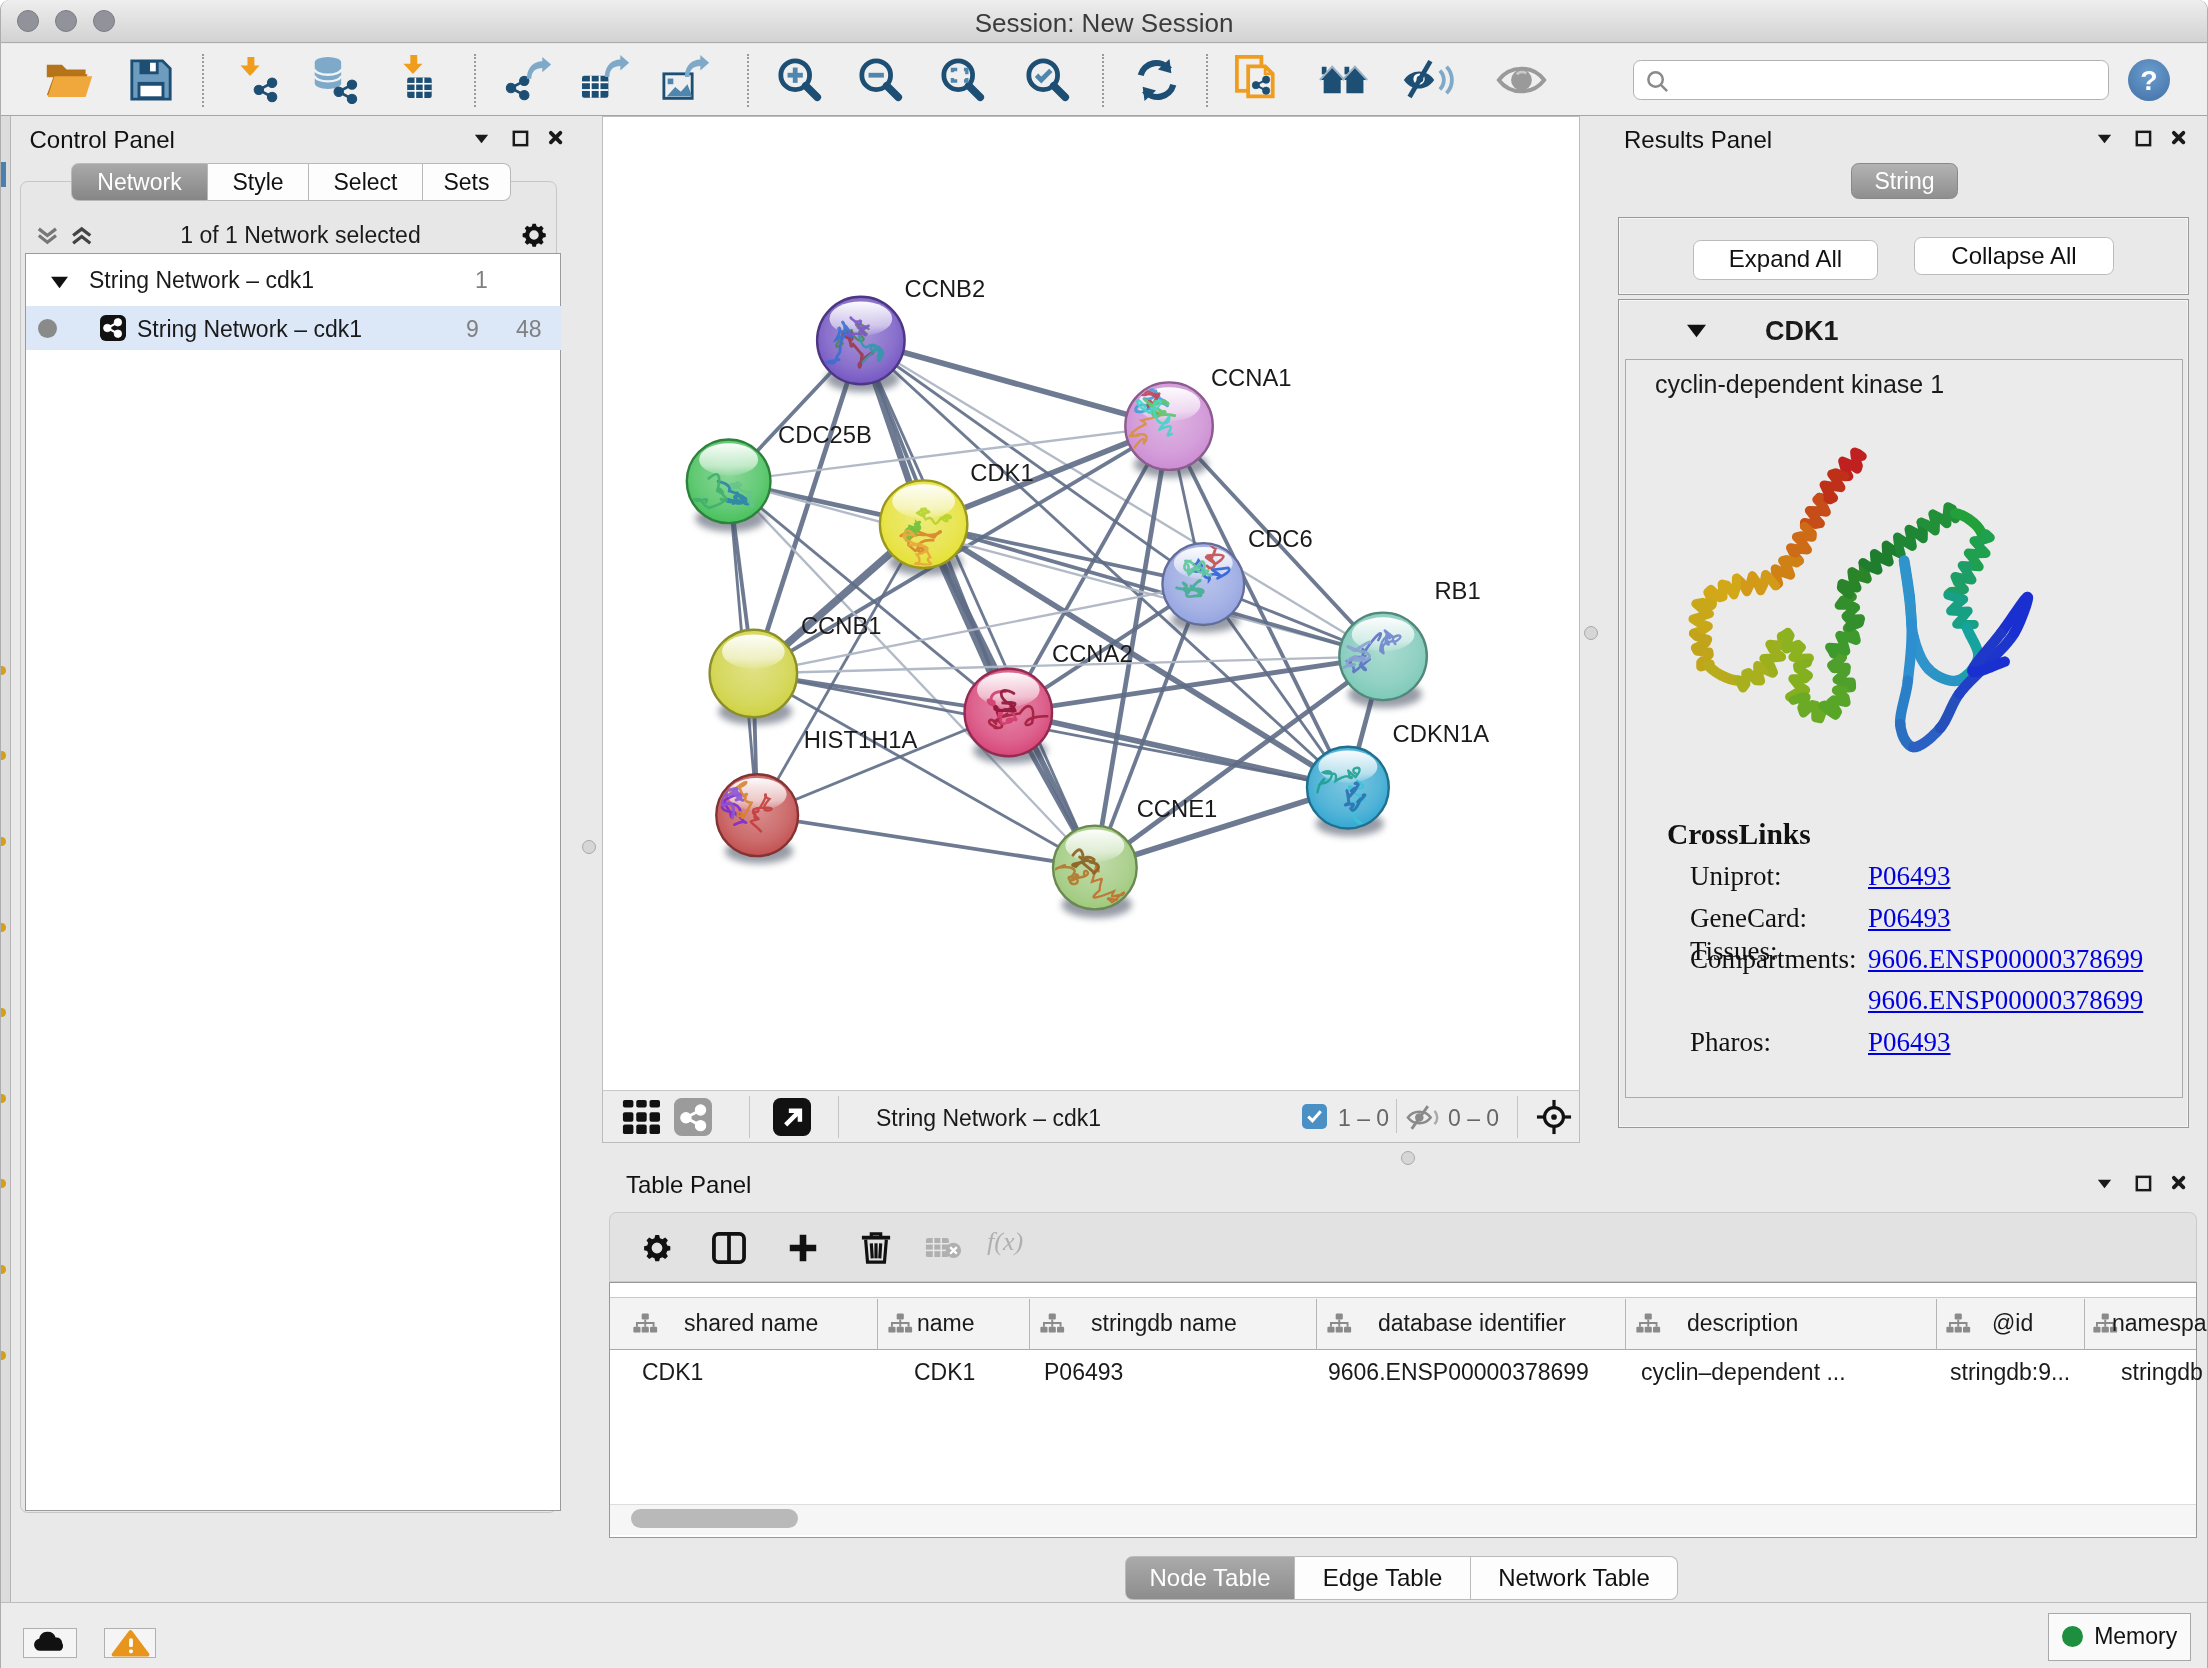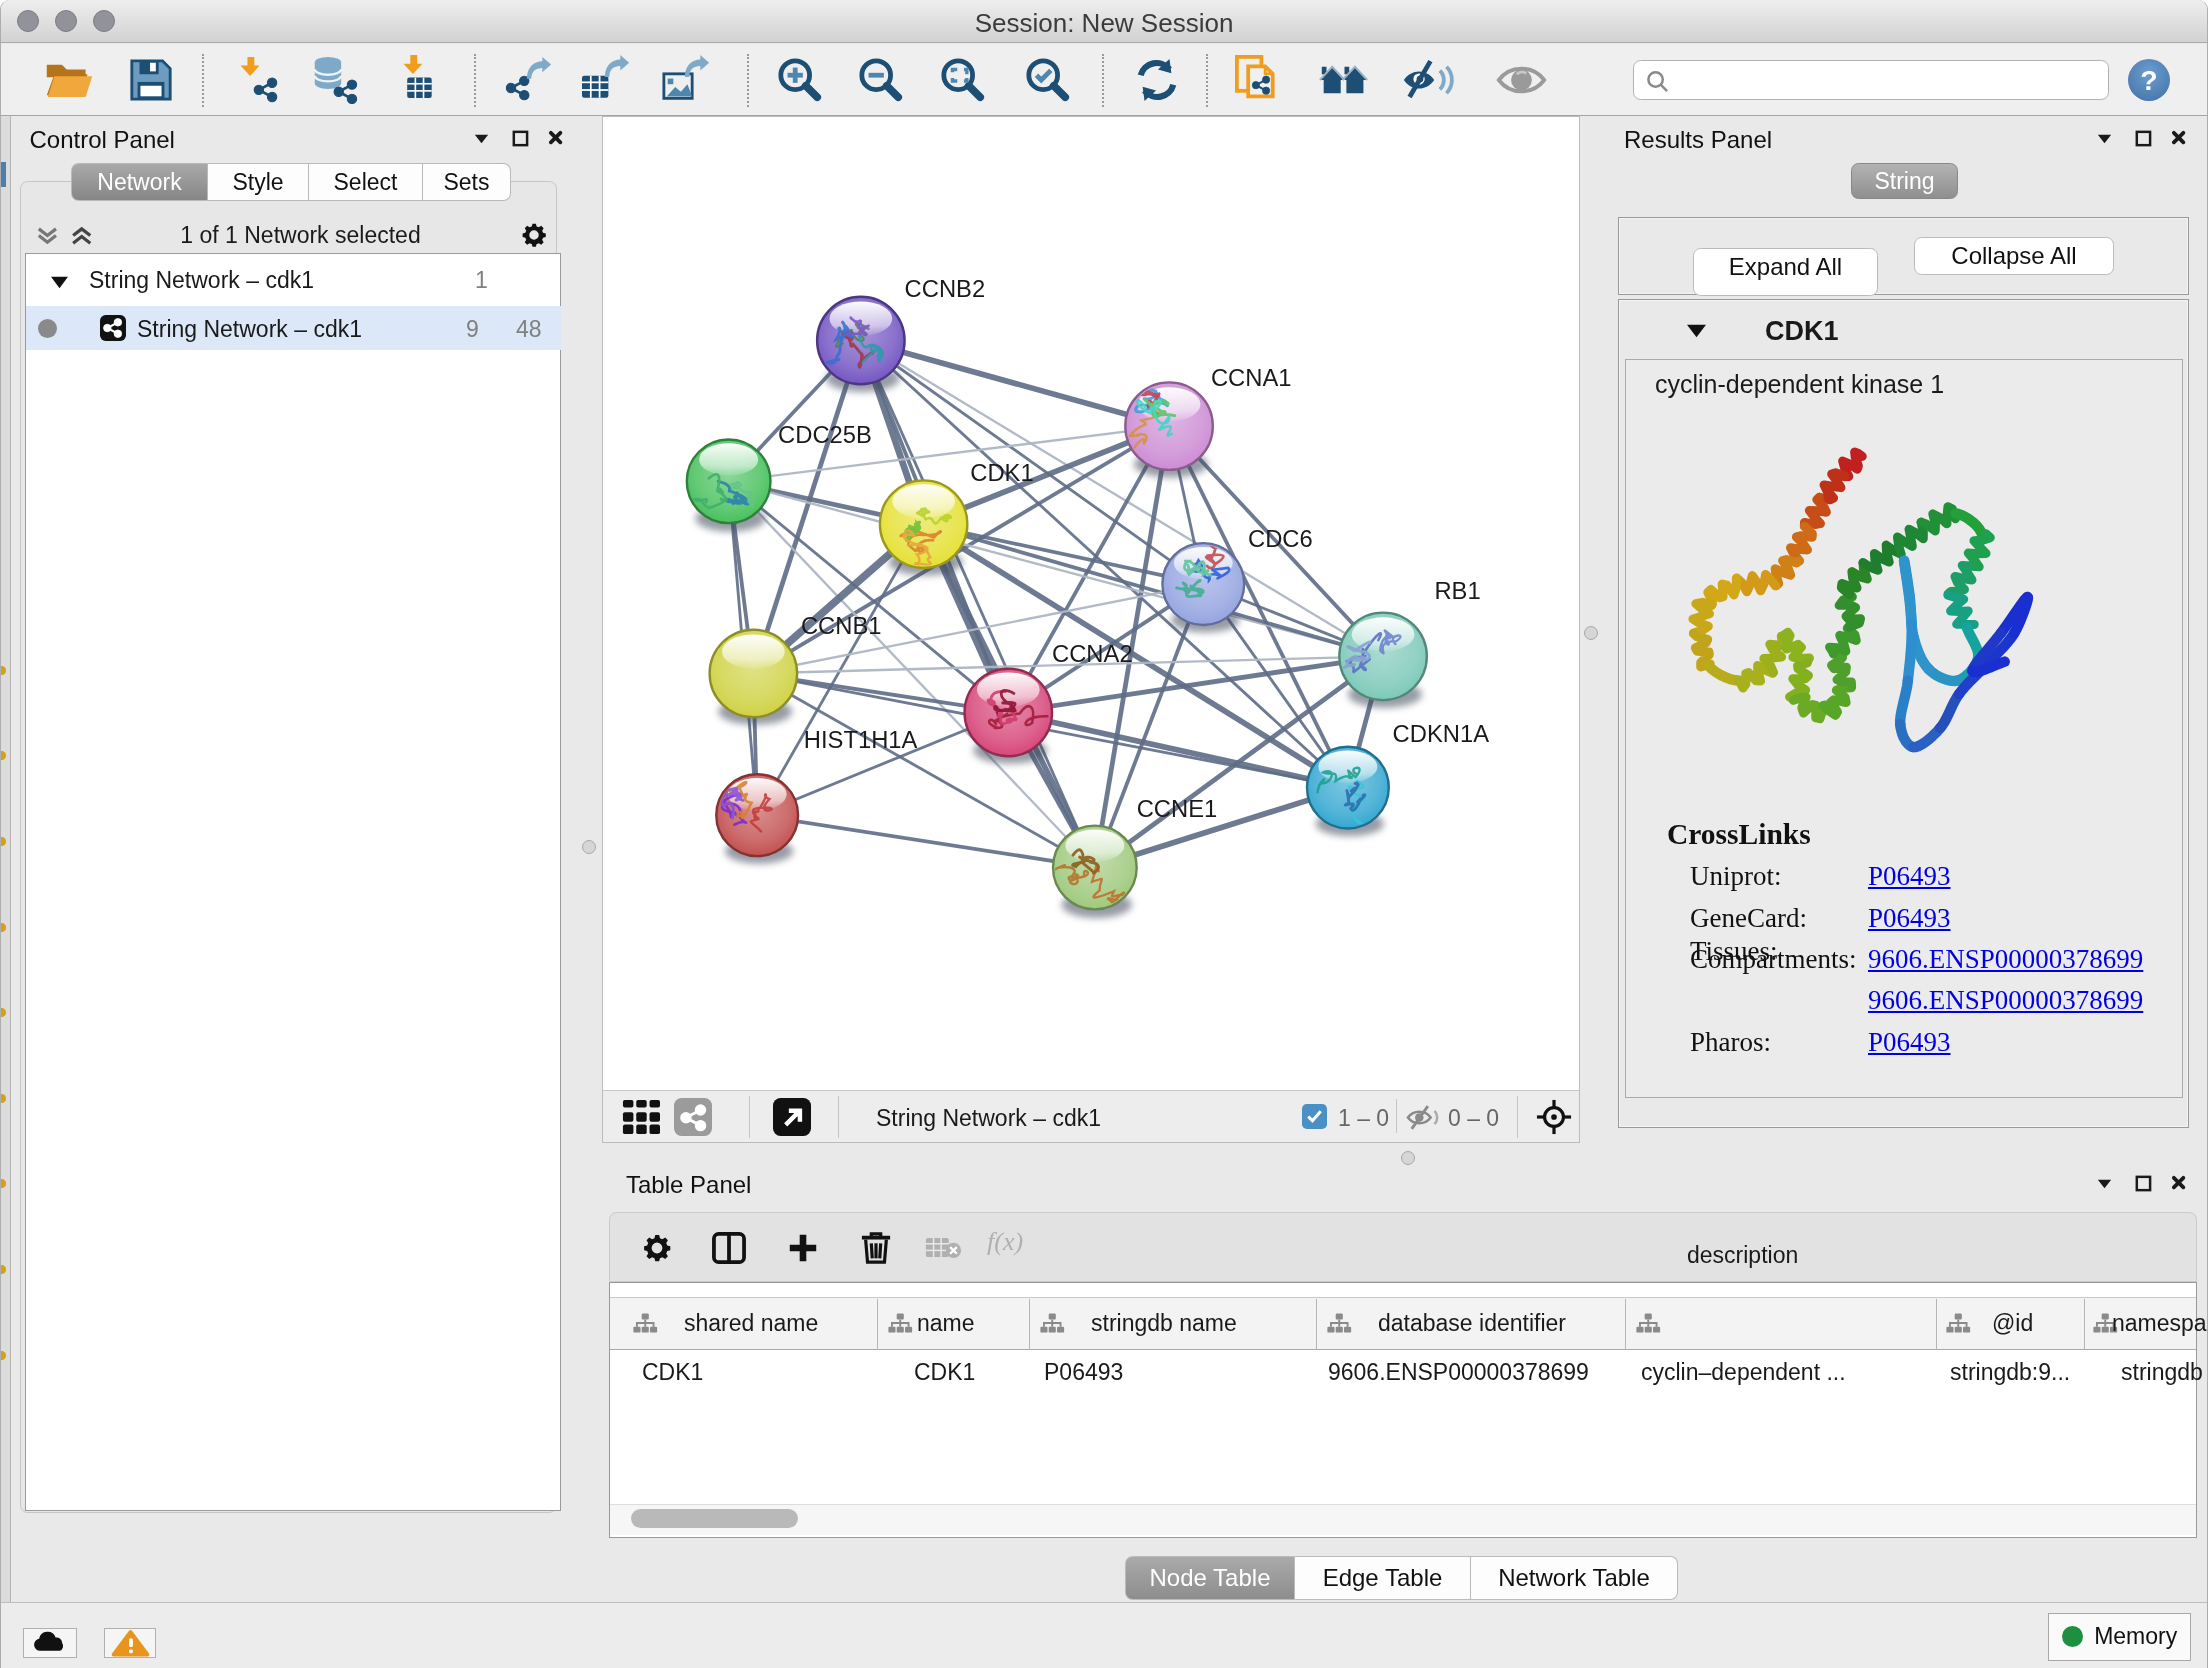--- a/index.html
+++ b/index.html
@@ -642,21 +642,21 @@
  <div class="respanel"></div>
 
 <div class="panelhdr" style="left:1623px;top:126px">Results Panel</div>
 <svg style="position:absolute;left:2089px;top:129px" width="105" height="19" viewBox="0 0 110 20">
       <path d="M8 6 l14 0 -7 9 z" fill="#1a1a1a"></path>
       <rect x="49" y="3" width="14" height="14" fill="none" stroke="#1a1a1a" stroke-width="2.6"></rect>
       <path d="M88 4 l10 10 M98 4 l-10 10" stroke="#1a1a1a" stroke-width="4" stroke-linecap="round"></path>
     </svg>
 <div class="stringtab">String</div>
 <div class="rbox" style="left:1617px;top:217px;width:571px;height:78px"></div>
-<div class="wbtn" style="left:1692px;top:248px;width:185px;height:48px">Expand All</div>
+<div class="wbtn" style="left:1692px;top:240px;width:185px;height:40px">Expand All</div>
 <div class="wbtn" style="left:1913px;top:237px;width:200px;height:38px">Collapse All</div>
 <div class="rbox" style="left:1617px;top:299px;width:571px;height:829px"></div>
 <svg style="position:absolute;left:1683px;top:321px" width="25" height="19" viewBox="0 0 26 20">
       <path d="M3 4 h20 l-10 13 z" fill="#111"></path>
     </svg>
 <div class="txt" style="left:1764px;top:316px;font-weight:bold;font-size:27px">CDK1</div>
 <div class="rbox2" style="left:1624px;top:359px;width:558px;height:739px"></div>
 <div class="txt" style="left:1654px;top:370px;font-size:25px">cyclin-dependent kinase 1</div>
 <svg style="position:absolute;left:1671px;top:445px" width="371" height="323" viewBox="0 0 390 340">
       <path d="M200.0 12.0 L195.4 8.6 L192.0 7.4 L192.6 12.6 L195.9 21.8 L194.9 25.4 L186.5 19.9 L179.4 16.9 L181.5 24.4 L185.9 33.1 L181.7 33.4" stroke="#c02020" stroke-width="9.5" fill="none" stroke-linecap="round" stroke-linejoin="round"></path>
@@ -815,21 +815,21 @@
       <g fill="#8a8a8a">
         <rect x="9" y="3" width="6" height="5" rx="1"></rect>
         <rect x="2" y="14" width="6" height="5" rx="1"></rect>
         <rect x="9" y="14" width="6" height="5" rx="1"></rect>
         <rect x="16" y="14" width="6" height="5" rx="1"></rect>
       </g>
       <g stroke="#8a8a8a" stroke-width="1.6" fill="none">
         <path d="M12 8 v3 M5 14 v-3 h14 v3 M12 11 v3"></path>
       </g>
     </svg>
-    <div class="txt" style="left:1686px;top:1242px">description</div>
+    <div class="txt" style="left:1686px;top:1310px">description</div>
     <div class="vsep" style="left:1624px;top:1299px;height:51px;background:#b5b5b5"></div>
     <svg style="position:absolute;left:1943px;top:1310px" width="28.5" height="28.5" viewBox="0 0 24 24">
       <g fill="#8a8a8a">
         <rect x="9" y="3" width="6" height="5" rx="1"></rect>
         <rect x="2" y="14" width="6" height="5" rx="1"></rect>
         <rect x="9" y="14" width="6" height="5" rx="1"></rect>
         <rect x="16" y="14" width="6" height="5" rx="1"></rect>
       </g>
       <g stroke="#8a8a8a" stroke-width="1.6" fill="none">
         <path d="M12 8 v3 M5 14 v-3 h14 v3 M12 11 v3"></path>

